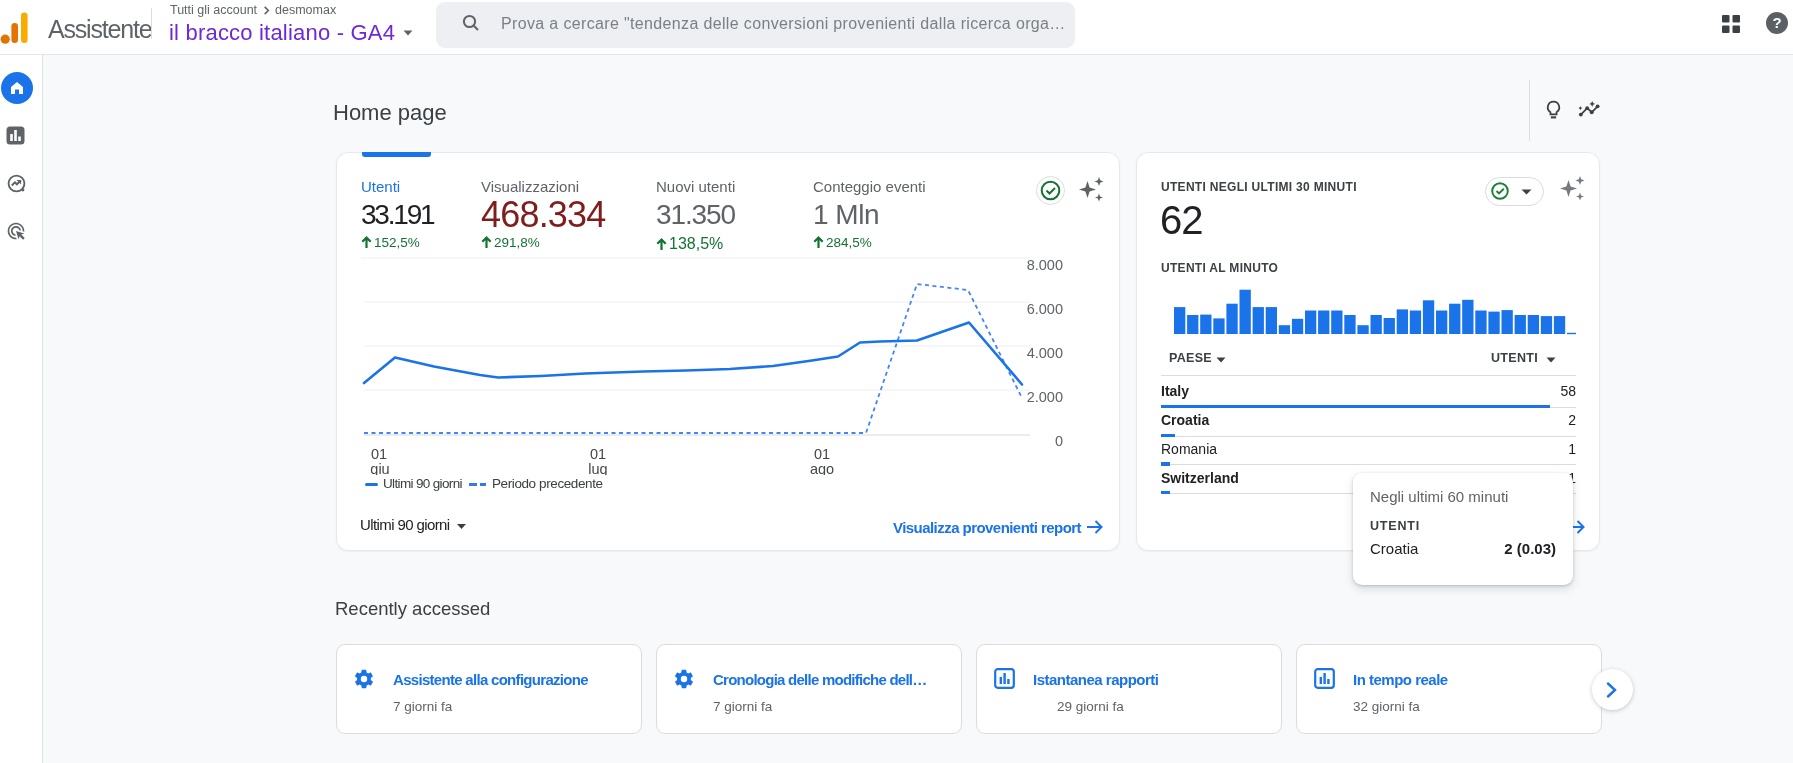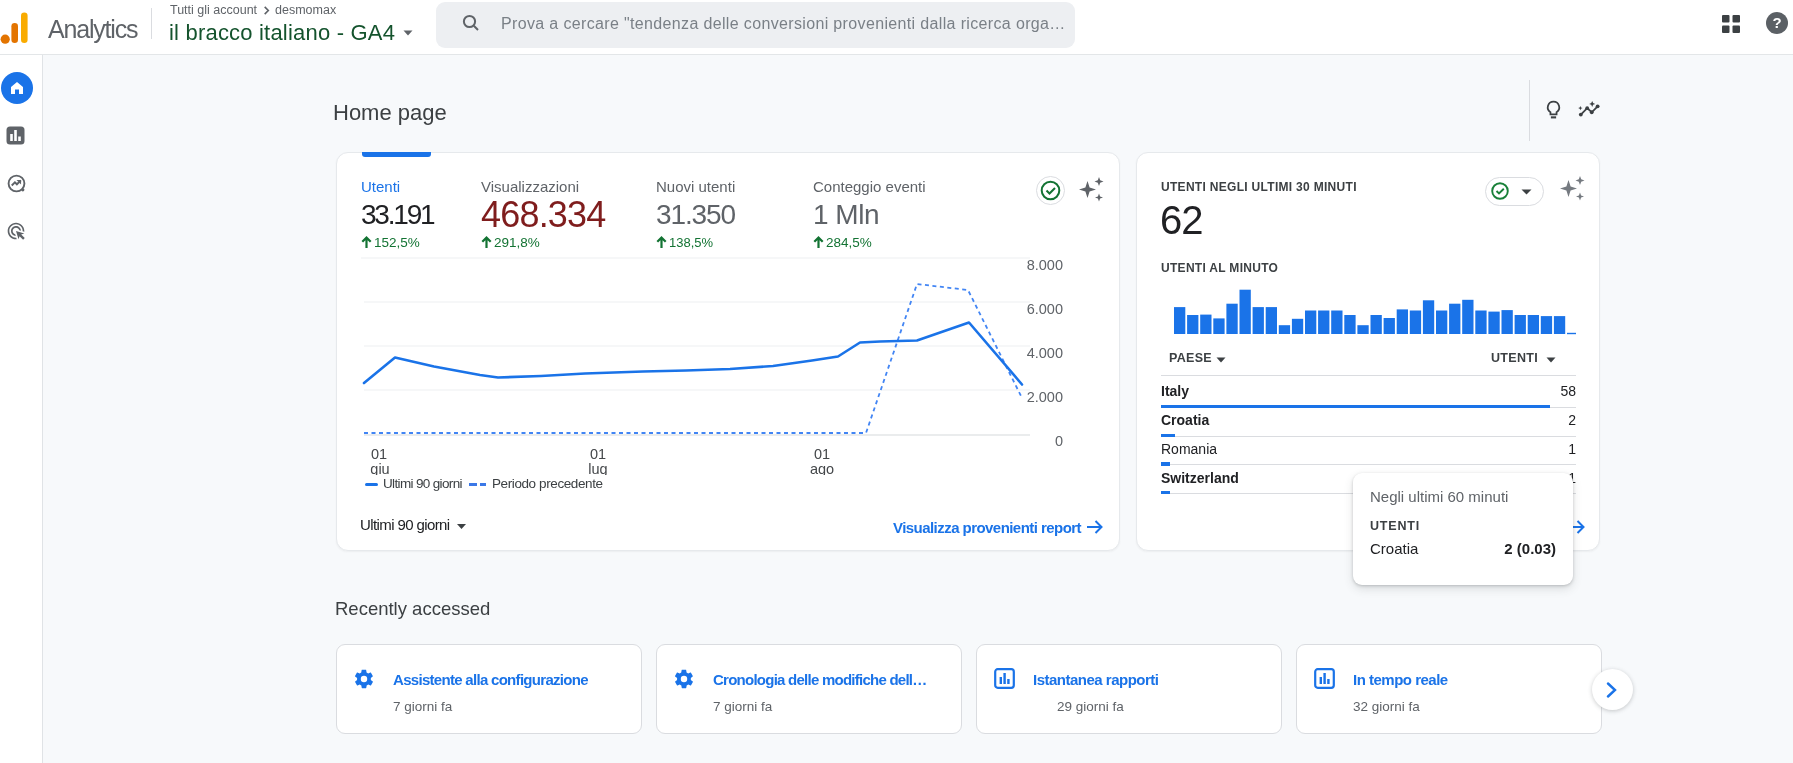--- a/index.html
+++ b/index.html
@@ -13,29 +13,29 @@
 </head>
 <body>
 
 <div class="abs topbar"></div>
 
 <svg class="abs" style="left:0;top:4;z-index:6" width="46" height="46" viewBox="0 0 46 46">
   <rect x="21" y="8.5" width="6.6" height="30.5" rx="3.3" fill="#f9ab00"></rect>
   <rect x="11.4" y="19" width="6.6" height="20" rx="3.3" fill="#e37400"></rect>
   <circle cx="5.2" cy="35.2" r="4.6" fill="#e37400"></circle>
 </svg>
-<div class="abs" style="left:48px;top:15px;font-size:25px;color:#5f6368;z-index:6;letter-spacing:-1.2px">Analytics</div>
+<div class="abs" style="left:48px;top:15px;font-size:25px;color:#5f6368;z-index:6;letter-spacing:-1.2px">Assistente</div>
 <div class="abs" style="left:151px;top:8px;width:1px;height:31px;background:#dadce0;z-index:6"></div>
 
 <div class="abs" style="left:170px;top:3px;font-size:12.5px;color:#5f6368;z-index:6">Tutti gli account
   <svg width="9" height="9" viewBox="0 0 10 10" style="margin:0 1px -1px 1px">
       <path d="M3 1 L7 5 L3 9" stroke="#5f6368" stroke-width="1.8" fill="none"></path>
     </svg>
   desmomax</div>
-<div class="abs" style="left:169px;top:20px;font-size:22px;color:#14532d;z-index:6;letter-spacing:.2px">il bracco italiano - GA4</div>
+<div class="abs" style="left:169px;top:20px;font-size:22px;color:#6d28d9;z-index:6;letter-spacing:.2px">il bracco italiano - GA4</div>
 <svg class="abs" style="left:402px;top:29px;z-index:6" width="12" height="8" viewBox="0 0 12 8">
     <path d="M1.5 1.5 L6 6.5 L10.5 1.5 Z" fill="#5f6368"></path>
   </svg>
 
 <div class="abs" style="left:436px;top:2px;width:639px;height:46px;background:#edeff2;border-radius:9px;z-index:6"></div>
 <svg class="abs" style="left:461px;top:13px;z-index:7" width="20" height="20" viewBox="0 0 20 20">
   <circle cx="8.5" cy="8.5" r="5.6" stroke="#5f6368" stroke-width="2" fill="none"></circle>
   <line x1="12.8" y1="12.8" x2="17" y2="17" stroke="#5f6368" stroke-width="2"></line>
 </svg>
 <div class="abs" style="left:501px;top:15px;font-size:16px;color:#7a8087;z-index:7;letter-spacing:.35px">Prova a cercare "tendenza delle conversioni provenienti dalla ricerca orga…</div>
@@ -95,21 +95,21 @@
     </svg>152,5%</div>
 
 <div class="abs" style="left:481px;top:178px;font-size:15px;color:#5f6368;z-index:2">Visualizzazioni</div>
 <div class="abs" style="left:481px;top:194px;font-size:36px;color:#7f1d1d;z-index:2;letter-spacing:-.8px">468.334</div>
 <div class="abs" style="left:481px;top:235px;font-size:13.5px;color:#137333;z-index:2"><svg width="11" height="12" viewBox="0 0 11 12" style="margin:0 2px -1px 0">
       <path d="M5.5 0 L10.5 5 L8.9 6.6 L6.6 4.3 L6.6 12 L4.4 12 L4.4 4.3 L2.1 6.6 L0.5 5 Z" fill="#137333"></path>
     </svg>291,8%</div>
 
 <div class="abs" style="left:656px;top:178px;font-size:15px;color:#5f6368;z-index:2">Nuovi utenti</div>
 <div class="abs" style="left:656px;top:199px;font-size:28px;color:#5f6368;z-index:2;letter-spacing:-1.1px">31.350</div>
-<div class="abs" style="left:656px;top:235px;font-size:13px;color:#137333;z-index:2"><svg width="11" height="12" viewBox="0 0 11 12" style="margin:0 2px -1px 0">
+<div class="abs" style="left:656px;top:235px;font-size:16px;color:#137333;z-index:2"><svg width="11" height="12" viewBox="0 0 11 12" style="margin:0 2px -1px 0">
       <path d="M5.5 0 L10.5 5 L8.9 6.6 L6.6 4.3 L6.6 12 L4.4 12 L4.4 4.3 L2.1 6.6 L0.5 5 Z" fill="#137333"></path>
     </svg>138,5%</div>
 
 <div class="abs" style="left:813px;top:178px;font-size:15px;color:#5f6368;z-index:2">Conteggio eventi</div>
 <div class="abs" style="left:813px;top:199px;font-size:28px;color:#5f6368;z-index:2;letter-spacing:-.5px">1 Mln</div>
 <div class="abs" style="left:813px;top:235px;font-size:13.5px;color:#137333;z-index:2"><svg width="11" height="12" viewBox="0 0 11 12" style="margin:0 2px -1px 0">
       <path d="M5.5 0 L10.5 5 L8.9 6.6 L6.6 4.3 L6.6 12 L4.4 12 L4.4 4.3 L2.1 6.6 L0.5 5 Z" fill="#137333"></path>
     </svg>284,5%</div>
 
 <svg class="abs" style="left:1036px;top:176px;z-index:2" width="29" height="29" viewBox="0 0 29 29">

